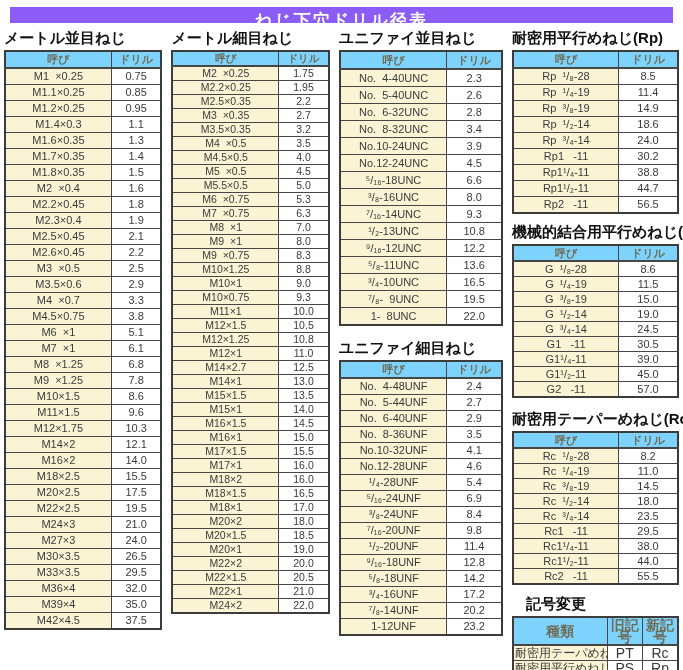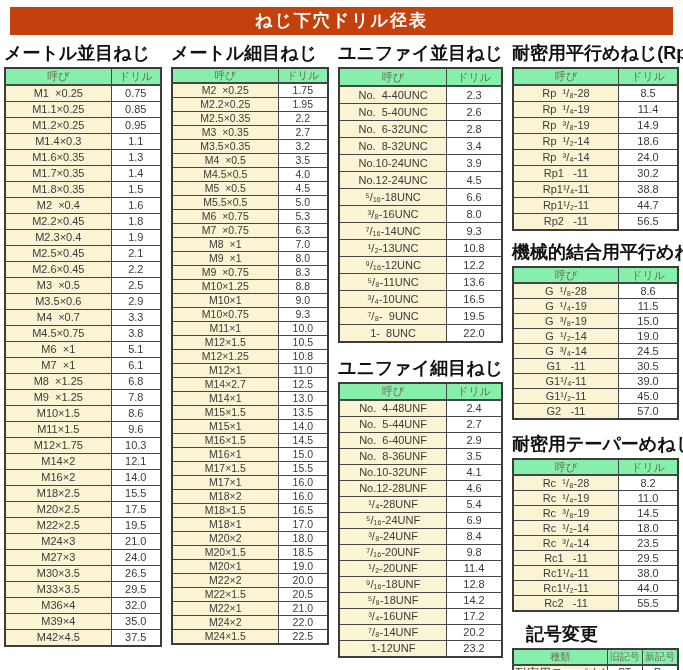--- a/index.html
+++ b/index.html
@@ -5,51 +5,51 @@
   html,body { margin:0; padding:0; background:#ffffff; }
   body {
     width:683px; height:670px; overflow:hidden;
     font-family:"Liberation Sans","DejaVu Sans",sans-serif;
     color:#3a3a3a;
     -webkit-font-smoothing:antialiased;
   }
   .page { padding:7px 4px 0 4px; box-sizing:border-box; }
 
   .title-bar {
-    margin:0 6px 6px 6px; height:28px; line-height:28px;
-    background:#c2410c; color:#ffffff;
+    margin:0 6px 6px 6px; height:16px; line-height:28px;
+    background:#8b5cf6; color:#ffffff;
     text-align:center; font-weight:bold; font-size:17px; letter-spacing:2px;
   }
 
   .columns { display:flex; gap:9px; align-items:flex-start; }
   .col1 { width:163px; } .col2 { width:163px; }
   .col3 { width:169px; } .col4 { width:167px; }
 
   .section-title {
-    font-size:18px; font-weight:bold; color:#111;
+    font-size:15px; font-weight:bold; color:#111;
     margin:0 0 2px 0; white-space:nowrap;
   }
   .mt1 { margin-top:13px; } .mt2 { margin-top:9px; }
   .mt3 { margin-top:12px; } .mt4 { margin-top:10px;padding-left:14px; }
 
   table { border-collapse:collapse; width:100%; table-layout:fixed; border:2px solid #3c3c3c; }
   th, td { border:1px solid #464646; text-align:center; overflow:hidden; }
-  thead th { background:#86efac; color:#6e6d58; font-weight:normal; border-bottom:2px solid #464646; }
+  thead th { background:#7dd3fc; color:#6e6d58; font-weight:bold; border-bottom:2px solid #464646; }
   tbody td { background:#ffffff; }
   tbody td:first-child { background:#faf4d4; white-space:pre; }
 
   
   .t-mc  th, .t-mc  td { font-size:11px;   line-height:13px; padding:1px 2px; }
   .t-mf  th, .t-mf  td { font-size:10.5px; line-height:11px; padding:1px 2px; }
   .t-uc  th, .t-uc  td { font-size:11px;   line-height:14px; padding:1px 2px; }
   .t-uf  th, .t-uf  td { font-size:11px;   line-height:13px; padding:1px 2px; }
   .t-rp  th, .t-rp  td { font-size:11px;   line-height:13px; padding:1px 2px; }
   .t-g   th, .t-g   td { font-size:11px;   line-height:12px; padding:1px 2px; }
   .t-rc  th, .t-rc  td { font-size:11px;   line-height:12px; padding:1px 2px; }
-  .t-sym th, .t-sym td { font-size:10px;   line-height:12px; padding:1px 1px; }
+  .t-sym th, .t-sym td { font-size:14px;   line-height:12px; padding:1px 1px; }
   .t-sym tbody td:first-child { font-size:12px; }
 </style>
 </head>
 <body>
 
 <div class="page">
 
   <div class="title-bar">ねじ下穴ドリル径表</div>
 
   <div class="columns">
@@ -374,24 +374,20 @@
               <td>M22×1.5</td>
               <td>20.5</td>
             </tr>
             <tr>
               <td>M22×1</td>
               <td>21.0</td>
             </tr>
             <tr>
               <td>M24×2</td>
               <td>22.0</td>
-            </tr>
-            <tr>
-              <td>M24×1.5</td>
-              <td>22.5</td>
             </tr>
           </tbody>
       </table>
     </div>
 
     <div class="col3">
       <div class="section-title">ユニファイ並目ねじ</div>
       <table class="t-uc">
         <colgroup>
             <col style="width:66%">

